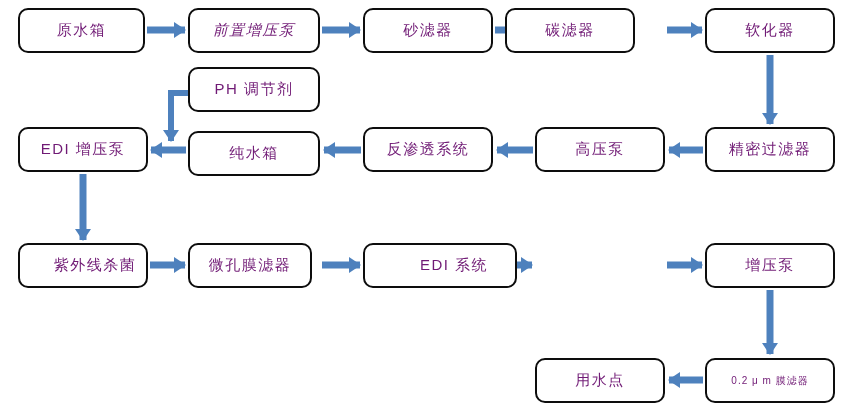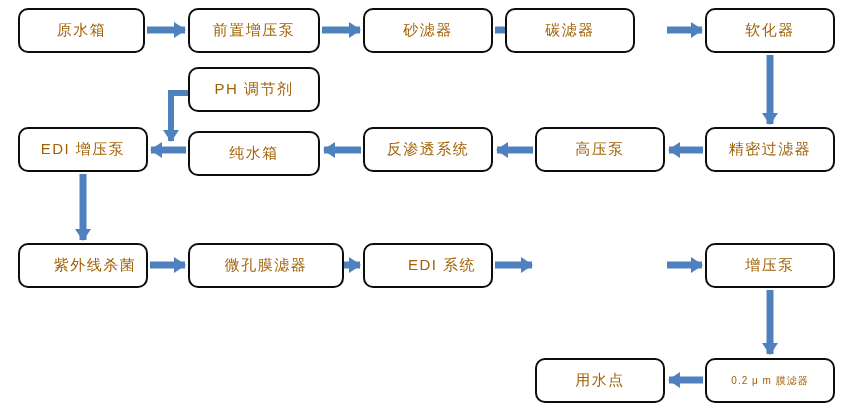--- a/index.html
+++ b/index.html
@@ -16,21 +16,21 @@
     height:45px;
     background:#ffffff;
     border:2.5px solid #0d0d0d;
     border-radius:10px;
     box-sizing:border-box;
     display:flex;align-items:center;justify-content:center;
     z-index:2;
   }
   .node span{
     font-size:15px;
-    color:#a16207;
+    color:#701a75;
     letter-spacing:1.5px;
     white-space:nowrap;
   }
 </style>
 </head>
 <body>
 
 <div id="stage">
 
   <svg id="connectors" viewBox="0 0 847 417" xmlns="http://www.w3.org/2000/svg">
@@ -64,21 +64,21 @@
 
       <line x1="770" y1="290" x2="770" y2="354" marker-end="url(#arw)"></line>
 
       <line x1="703" y1="380" x2="669" y2="380" marker-end="url(#arw)"></line>
     </g>
   </svg>
 
   <div class="node" style="left:18px;  top:8px;  width:127px;">
       <span>原水箱</span>
     </div>
-  <div class="node" style="left:188px; top:8px;  width:132px;">
+  <div class="node" style="left:188px; top:8px;  width:132px;font-style:italic;">
       <span>前置增压泵</span>
     </div>
   <div class="node" style="left:363px; top:8px;  width:130px;">
       <span>砂滤器</span>
     </div>
   <div class="node" style="left:505px; top:8px;  width:130px;">
       <span>碳滤器</span>
     </div>
   <div class="node" style="left:705px; top:8px;  width:130px;">
       <span>软化器</span>
@@ -100,24 +100,24 @@
   <div class="node" style="left:535px; top:127px; width:130px;">
       <span>高压泵</span>
     </div>
   <div class="node" style="left:705px; top:127px; width:130px;">
       <span>精密过滤器</span>
     </div>
 
   <div class="node" style="left:18px;  top:243px; width:130px;padding-left:24px;">
       <span>紫外线杀菌</span>
     </div>
-  <div class="node" style="left:188px; top:243px; width:156px;">
+  <div class="node" style="left:188px; top:243px; width:124px;">
       <span>微孔膜滤器</span>
     </div>
-  <div class="node" style="left:363px; top:243px; width:130px;padding-left:28px;">
+  <div class="node" style="left:363px; top:243px; width:154px;padding-left:28px;">
       <span>EDI 系统</span>
     </div>
   <div class="node" style="left:705px; top:243px; width:130px;">
       <span>增压泵</span>
     </div>
 
   <div class="node" style="left:535px; top:358px; width:130px;">
       <span>用水点</span>
     </div>
   <div class="node" style="left:705px; top:358px; width:130px;">

